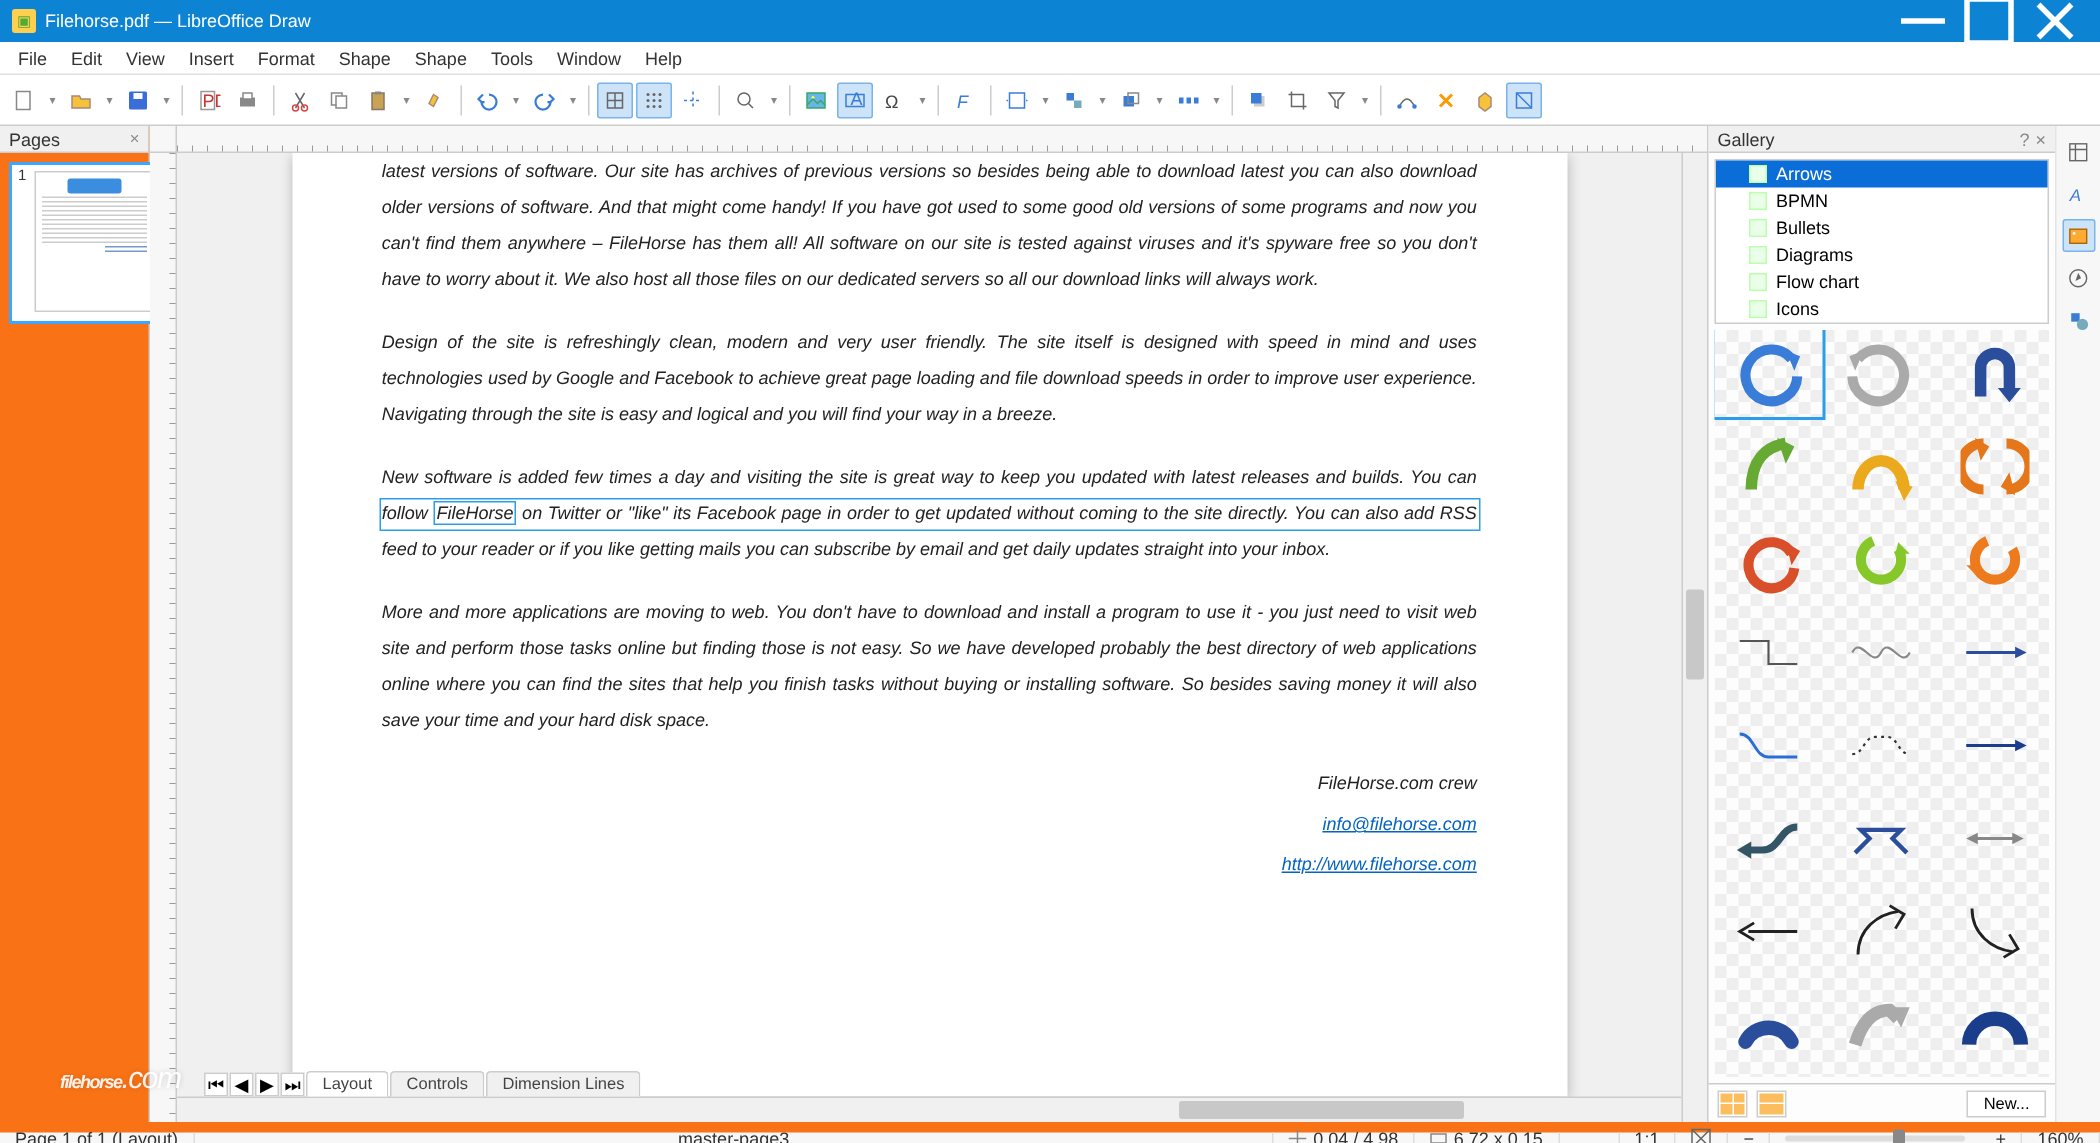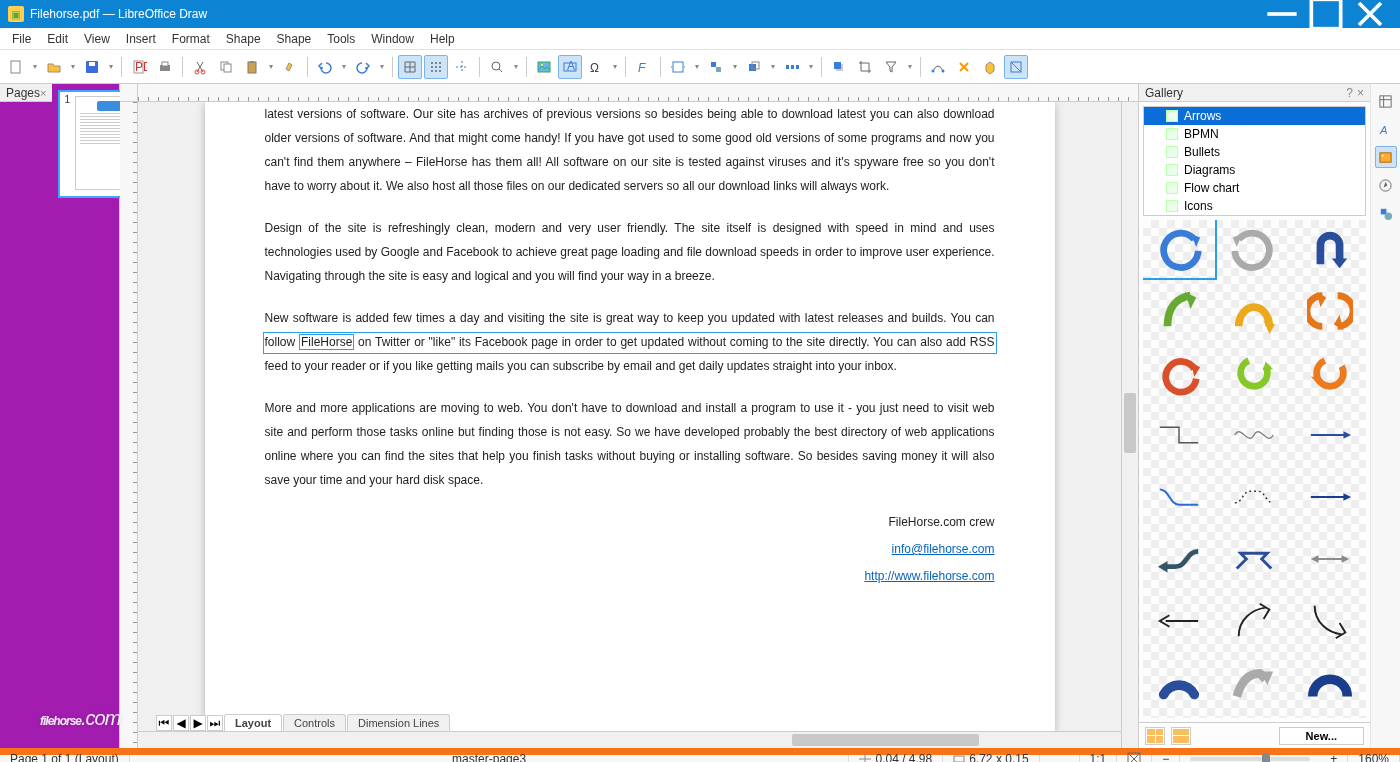--- a/index.html
+++ b/index.html
@@ -10,71 +10,71 @@
 .titlebar .win-btn{width:44px;height:28px;display:flex;align-items:center;justify-content:center;color:#fff;}
 .menubar{height:22px;background:#fff;display:flex;align-items:center;padding:0 4px;border-bottom:1px solid #e0e0e0;}
 .menubar .mitem{padding:2px 8px;color:#333;}
 .toolbar{height:34px;background:#fff;border-bottom:1px solid #ccc;display:flex;align-items:center;padding:0 4px;gap:2px;}
 .tbtn{width:24px;height:24px;display:flex;align-items:center;justify-content:center;border-radius:2px;color:#555;}
 .tbtn svg{width:16px;height:16px;}
 .tbtn.active{background:#cde3f8;border:1px solid #7ab4e8;}
 .tsep{width:1px;height:20px;background:#ccc;margin:0 3px;}
 .tdd{width:10px;display:flex;align-items:center;justify-content:center;color:#888;font-size:8px;}
 .main{flex:1;display:flex;overflow:hidden;}
-.pages-panel{width:120px;background:#a21caf;border-right:1px solid #ccc;display:flex;flex-direction:row;}
+.pages-panel{width:100px;background:#f97316;border-right:1px solid #ccc;display:flex;flex-direction:column;}
 .pages-header{height:18px;background:#f0f0f0;border-bottom:1px solid #ccc;padding:1px 6px;display:flex;align-items:center;justify-content:space-between;font-size:11px;color:#333;}
 .pages-header .x{font-size:11px;color:#888;}
 .pages-body{flex:1;padding:6px;}
 .page-thumb{width:104px;height:108px;background:#fff;border:2px solid #3da7ff;padding:4px;position:relative;display:flex;flex-direction:column;align-items:center;}
 .page-thumb .pn{position:absolute;top:2px;left:4px;font-size:10px;color:#333;}
 .page-thumb .thumb-page{width:80px;height:94px;border:1px solid #ccc;background:#fff;padding:4px;display:flex;flex-direction:column;gap:2px;margin-left:10px;}
 .thumb-logo{height:10px;background:#3b8de0;border-radius:2px;width:36px;align-self:center;}
 .thumb-line{height:1px;background:#ccc;}
 .canvas-area{flex:1;display:flex;flex-direction:column;background:#f0f0f0;position:relative;overflow:hidden;}
 .ruler-h{height:18px;background:#f7f7f7;border-bottom:1px solid #ccc;display:flex;margin-left:18px;position:relative;}
 .ruler-corner{position:absolute;left:0;top:0;width:18px;height:18px;background:#f7f7f7;border-right:1px solid #ccc;border-bottom:1px solid #ccc;}
 .ruler-h-inner{flex:1;background-image:repeating-linear-gradient(to right,#999 0,#999 1px,transparent 1px,transparent 10px);background-position:0 13px;background-size:10px 5px;background-repeat:repeat-x;}
 .canvas-row{flex:1;display:flex;overflow:hidden;}
 .ruler-v{width:18px;background:#f7f7f7;border-right:1px solid #ccc;background-image:repeating-linear-gradient(to bottom,#999 0,#999 1px,transparent 1px,transparent 10px);background-position:13px 0;background-size:5px 10px;background-repeat:repeat-y;}
 .scrollwrap{flex:1;overflow:hidden;position:relative;background:#f0f0f0;display:flex;flex-direction:column;}
 .page-view{flex:1;display:flex;justify-content:center;overflow:hidden;position:relative;}
 .page{width:850px;background:#fff;box-shadow:0 2px 8px rgba(0,0,0,.25);padding:0 60px 40px;position:relative;}
-.doc-text{font-family:Calibri,"Segoe UI",sans-serif;font-size:15.5px;line-height:24px;color:#222;text-align:justify;}
+.doc-text{font-family:Calibri,"Segoe UI",sans-serif;font-size:15.5px;line-height:24px;color:#222;text-align:justify;font-style:italic;}
 .doc-text p{margin-bottom:18px;}
 .sel-line{position:relative;}
 .sel-box{position:absolute;border:1px solid #2c9dea;height:22px;top:1px;}
 .sel-word{border:1px solid #2c9dea;padding:0 1px;}
 .sig{text-align:right;margin-top:10px;font-size:15.5px;}
 .sig a{color:#0563c1;text-decoration:underline;display:block;margin-top:3px;}
 .hscroll{height:17px;background:#f0f0f0;border-top:1px solid #ccc;display:flex;align-items:center;padding:0 20px;}
 .hscroll .track{flex:1;height:17px;display:flex;align-items:center;margin:0 6px;position:relative;}
 .hscroll .thumb{position:absolute;left:35%;width:40%;height:12px;background:#c8c8c8;border-radius:2px;}
 .tabs-bar{position:absolute;bottom:17px;left:18px;height:18px;display:flex;align-items:flex-end;gap:1px;z-index:5;}
 .btab{padding:2px 10px;background:#f0f0f0;border:1px solid #ccc;border-bottom:none;font-size:11px;color:#444;border-radius:3px 3px 0 0;}
-.btab.active{background:#fff;font-weight:700;}
+.btab.active{background:#fff;font-weight:400;}
 .vscroll{width:17px;background:#f0f0f0;border-left:1px solid #ccc;position:relative;display:flex;flex-direction:column;align-items:center;}
 .vscroll .vthumb{position:absolute;top:45%;width:12px;height:60px;background:#c8c8c8;border-radius:2px;left:2px;}
 .gallery{width:262px;background:#fdfdfd;border-left:1px solid #ccc;display:flex;}
 .gal-main{flex:1;display:flex;flex-direction:column;}
 .gal-header{height:18px;background:#f0f0f0;border-bottom:1px solid #ccc;padding:1px 6px;display:flex;align-items:center;font-size:11px;color:#333;justify-content:space-between;}
 .gal-header .hactions{display:flex;gap:4px;color:#888;}
 .gal-list{border:1px solid #ccc;margin:4px;font-size:11px;background:#fff;}
 .gal-item{padding:2px 22px;display:flex;align-items:center;gap:6px;}
 .gal-item .gi{width:12px;height:12px;border:1px solid #bfa;background:#eaffea;}
 .gal-item.sel{background:#0b6dd7;color:#fff;}
 .gal-thumbs{flex:1;overflow:auto;margin:0 4px 4px;display:grid;grid-template-columns:repeat(3,1fr);gap:4px;align-content:start;position:relative;}
 .gal-thumbs::before{content:"";position:absolute;inset:0;background-image:linear-gradient(45deg,#eee 25%,transparent 25%,transparent 75%,#eee 75%),linear-gradient(45deg,#eee 25%,transparent 25%,transparent 75%,#eee 75%);background-size:16px 16px;background-position:0 0,8px 8px;z-index:0;}
 .arrow-th{height:58px;display:flex;align-items:center;justify-content:center;position:relative;z-index:1;}
 .arrow-th.sel{outline:2px solid #2c9dea;}
 .arrow-th svg{width:46px;height:46px;}
 .gal-bottom{height:26px;border-top:1px solid #ccc;display:flex;align-items:center;gap:6px;padding:0 6px;}
 .gal-bottom .grid-btn{width:20px;height:18px;background:#fff;border:1px solid #ccc;display:grid;grid-template-columns:1fr 1fr;grid-template-rows:1fr 1fr;gap:1px;padding:1px;}
 .gal-bottom .grid-btn div{background:#fbbd5d;}
 .gal-bottom .new-btn{flex:1;text-align:right;}
-.gal-bottom .new-btn button{padding:2px 26px;border:1px solid #ccc;background:#fff;font-size:11px;font-weight:bold;}
+.gal-bottom .new-btn button{padding:2px 10px;border:1px solid #ccc;background:#fff;font-size:11px;}
 .gal-side{width:30px;border-left:1px solid #e4e4e4;background:#f7f7f7;display:flex;flex-direction:column;align-items:center;padding-top:6px;gap:6px;}
 .gal-side .sbtn{width:22px;height:22px;display:flex;align-items:center;justify-content:center;border-radius:2px;}
 .gal-side .sbtn.active{background:#cde3f8;border:1px solid #7ab4e8;}
 .gal-side svg{width:15px;height:15px;}
 .statusbar{height:14px;background:#f7f7f7;border-top:7px solid #f97316;display:flex;align-items:center;font-size:11px;color:#333;}
 .statusbar .cell{padding:0 10px;border-right:1px solid #ddd;height:100%;display:flex;align-items:center;gap:4px;}
 .statusbar .flex{flex:1;}
 .zoom-slider{width:120px;height:4px;background:#ddd;position:relative;border-radius:2px;}
 .zoom-slider::after{content:"";position:absolute;left:60%;top:-4px;width:8px;height:12px;background:#888;border-radius:2px;}
 .watermark{position:absolute;left:40px;bottom:30px;font-size:28px;color:#fff;opacity:.9;pointer-events:none;font-weight:700;font-style:italic;text-shadow:0 0 4px rgba(0,0,0,.2);z-index:50;letter-spacing:-1px;}

